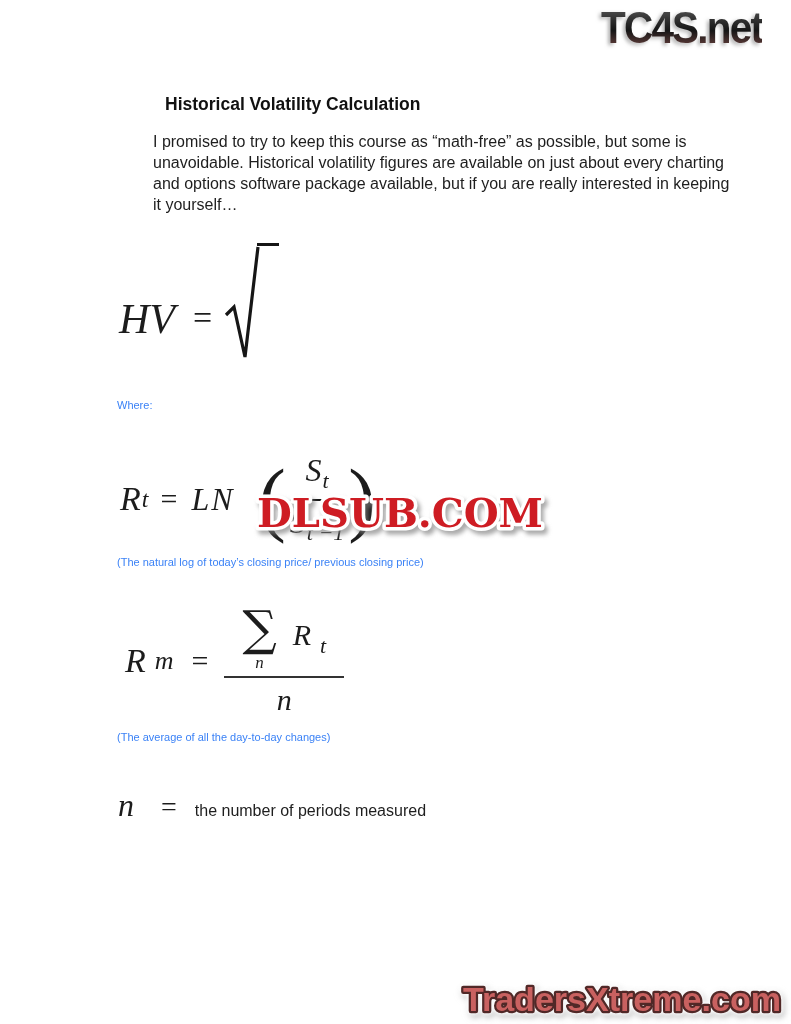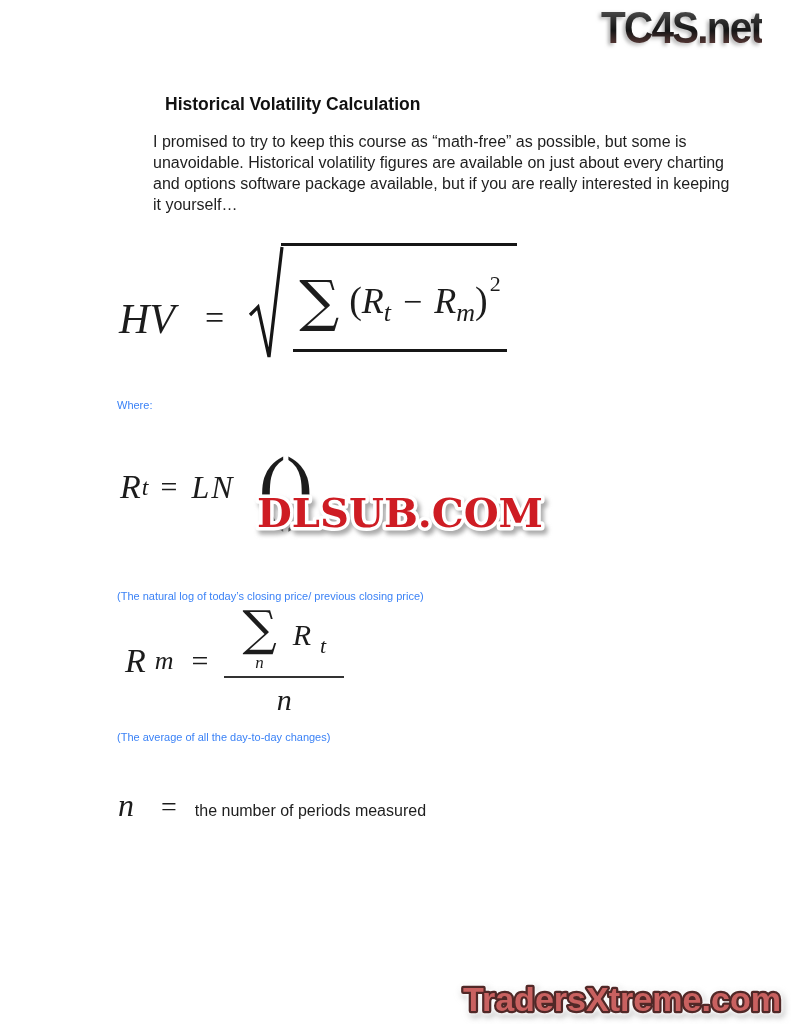--- a/index.html
+++ b/index.html
@@ -23,21 +23,21 @@
   .heading { font-size:17.5px; font-weight:bold; color:#111; }
   .para { font-size:16px; line-height:21px; width:580px; color:#1e1e1e;margin-left:36px; }
   .label, .caption { font-size:11px; color:#3b82f6;text-align:center; }
 
   
   .mi { font-family:"Liberation Serif", serif; font-style:italic; }
   .mu { font-family:"Liberation Serif", serif; font-style:normal; }
   .sigma { font-family:"DejaVu Serif","DejaVu Sans",serif; font-style:normal; }
 
   
-  .hv { display:flex; align-items:flex-start;gap:12px; }
+  .hv { display:flex; align-items:flex-start; }
   .hv-lhs { font-size:42px; margin-top:52px; margin-right:18px; }
   .hv-eq  { font-size:34px; margin-top:56px; margin-right:12px; }
   .root { display:flex; align-items:flex-start; }
   .root svg { display:block; }
   .root-body { border-top:3px solid #161616; margin-left:-3px; padding:8px 10px 0 12px; }
   .frac { text-align:center; }
   .hv .num { font-size:36px; line-height:60px; white-space:nowrap; border-bottom:3px solid #161616; padding:0 6px 6px; }
   .hv .num .sigma { font-size:56px; vertical-align:-7px; margin-right:10px; }
   .hv .num .paren { font-size:38px; }
   .hv .num .msub { font-size:26px; vertical-align:-8px; }
@@ -95,44 +95,49 @@
 
 <div class="abs hv" style="left:119px; top:243px;">
   <span class="mi hv-lhs">HV</span>
   <span class="mu hv-eq">=</span>
   <div class="root">
     <svg width="36" height="120" viewBox="0 0 36 120">
       <path d="M2 72 L10 64 L21 114 L34 4" fill="none" stroke="#161616" stroke-width="3.2" stroke-linejoin="miter"></path>
     </svg>
     <div class="root-body">
       <div class="frac">
-        <div class="num">
-          <span class="sigma">∑</span><span class="mu paren">(</span><span class="mi">R</span><span class="mi msub">t</span><span class="mu mo">−</span><span class="mi">R</span><span class="mi msub">m</span><span class="mu paren">)</span><span class="mu msup">2</span>
-        </div>
       </div>
     </div>
   </div>
 </div>
 
 <div class="abs label" style="left:117px; top:399px;">Where:</div>
 
 <div class="abs rt" style="left:120px; top:452px;">
   <span class="mi lhs">R</span>
     <span class="mi lhs-sub">t</span>
   <span class="mu eq">=</span>
   <span class="mi fn">LN</span>
   <span class="bigparen">(</span>
+  <div class="frac2">
+    <div class="num2">
+      <span class="mi">S</span><span class="mi s-sub">t</span>
+    </div>
+    <div class="den2">
+      <span class="mi">S</span><span class="mi s-sub">t −1</span>
+    </div>
+  </div>
   <span class="bigparen">)</span>
 </div>
 
 <svg class="abs wm-dlsub" style="left:250px; top:487px;" width="300" height="54" viewBox="0 0 300 54">
   <text x="150" y="40" text-anchor="middle" font-family="DejaVu Serif, serif" font-size="40" font-weight="bold" fill="#ce1c23" stroke="#ffffff" stroke-width="7" paint-order="stroke" stroke-linejoin="round" textLength="286" lengthAdjust="spacingAndGlyphs">DLSUB.COM</text>
 </svg>
 
-<div class="abs caption" style="left:117px; top:556px;margin-top:34px;">(The natural log of today’s closing price/ previous closing price)</div>
+<div class="abs caption" style="left:117px; top:556px;">(The natural log of today’s closing price/ previous closing price)</div>
 
 <div class="abs rm" style="left:125px; top:604px;">
   <span class="mi lhs">R</span>
     <span class="mi lhs-sub">m</span>
   <span class="mu eq">=</span>
   <div class="frac3">
     <div class="num3">
       <span class="sigma-block">
         <span class="sigma">∑</span>
         <span class="mi under-n">n</span>

